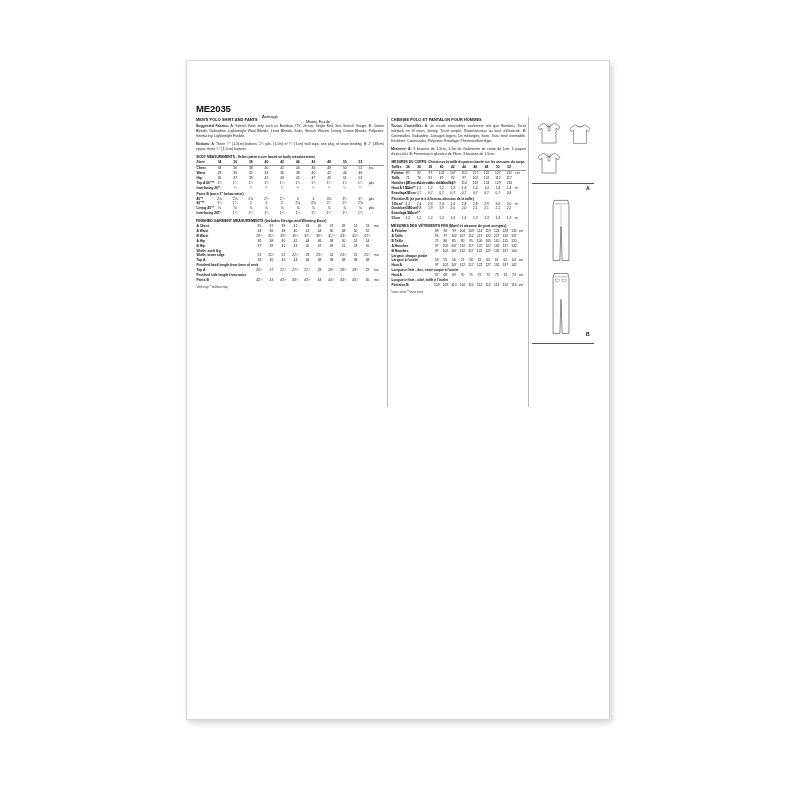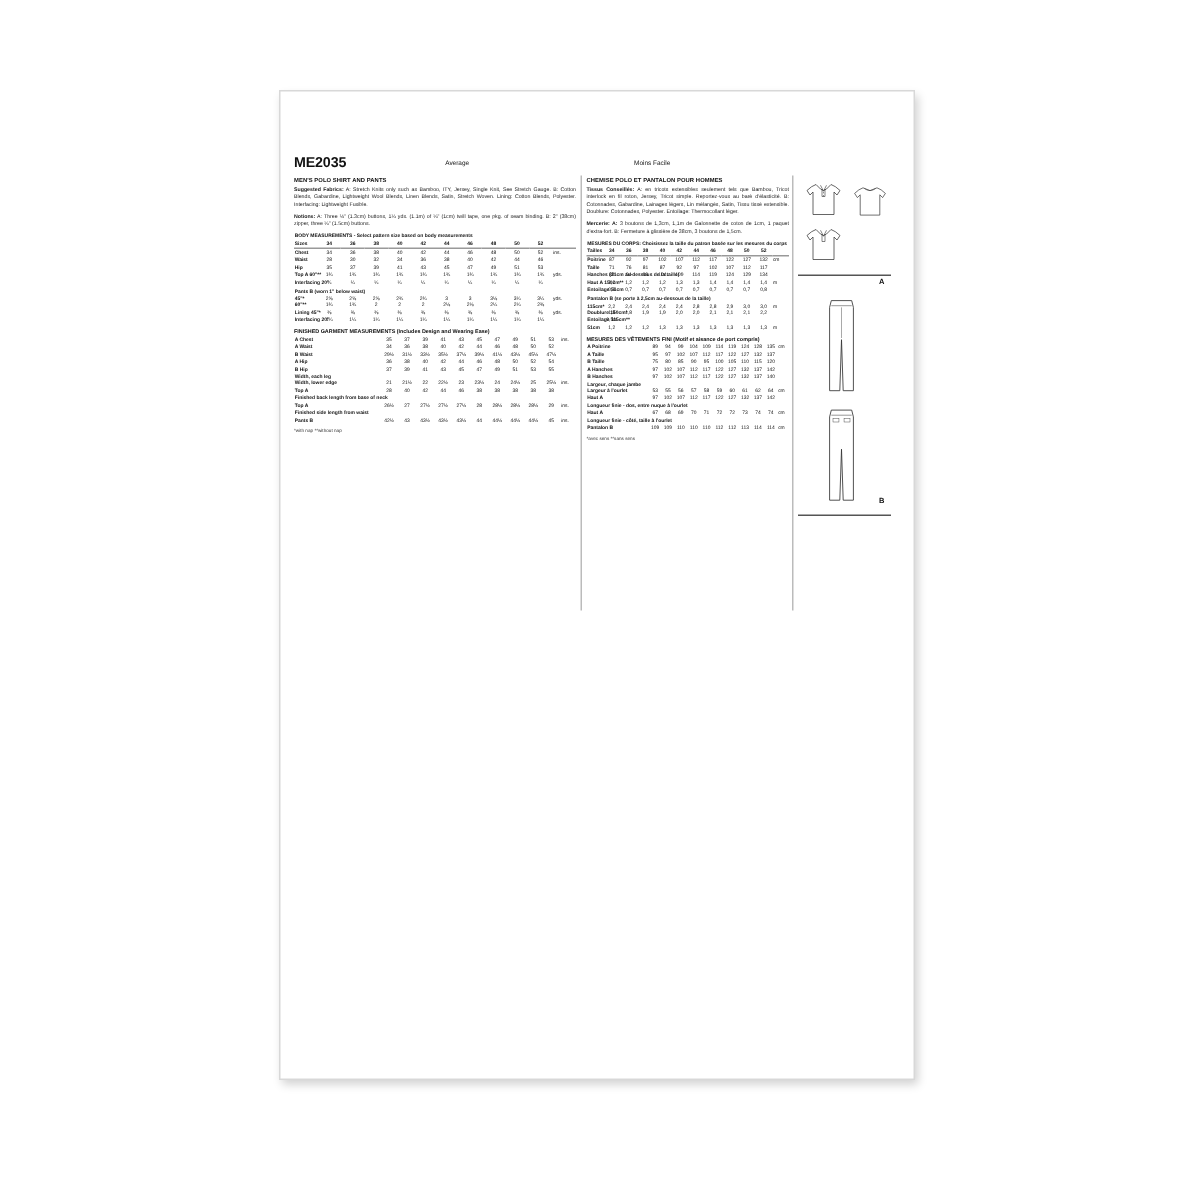--- a/index.html
+++ b/index.html
@@ -36,21 +36,22 @@
     width: 406px;
     height: 300px;
   }
 
   
   .hdr {
     position: absolute;
     left: 0; top: 0;
     width: 406px;
     display: flex;
-    align-items: center;
+    align-items: flex-start;
+    flex-direction: column;
   }
   .code {
     font-size: 9.5px;
     font-weight: bold;
     letter-spacing: -0.1px;
     color: #111;
   }
   .hdr-mid {
     font-size: 4.3px;
     color: #111;

